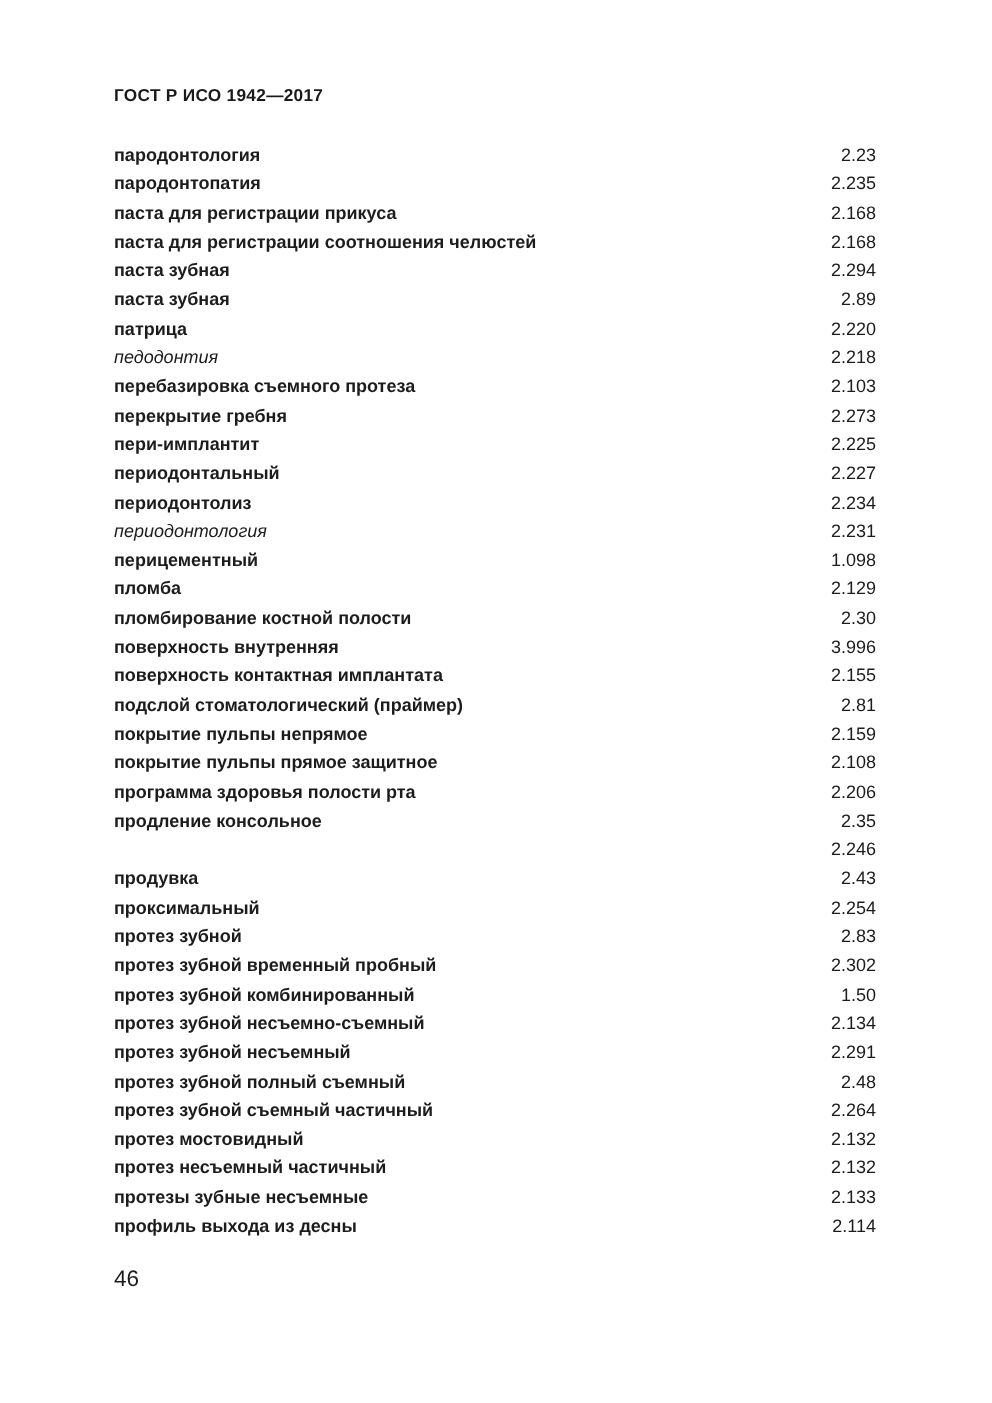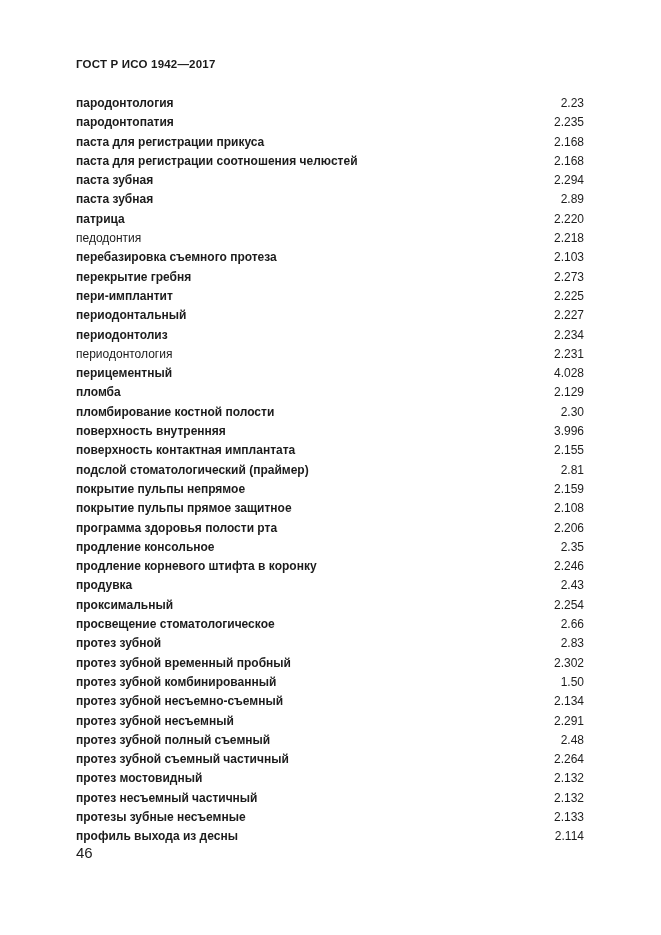--- a/index.html
+++ b/index.html
@@ -47,20 +47,21 @@
   }
   .entry .term {
     position: absolute;
     left: 0;
     top: 0;
     font-weight: bold;
     white-space: nowrap;
   }
   .entry.italic .term {
     font-weight: normal;
+    font-style: italic;
   }
   .entry .num {
     position: absolute;
     right: 0;
     top: 0;
     font-weight: normal;
     text-align: left;
     white-space: nowrap;
   }
   .folio {
@@ -130,21 +131,21 @@
       <div class="entry">
         <span class="term">периодонтолиз</span>
         <span class="num">2.234</span>
       </div>
       <div class="entry italic">
         <span class="term">периодонтология</span>
         <span class="num">2.231</span>
       </div>
       <div class="entry">
         <span class="term">перицементный</span>
-        <span class="num">4.028</span>
+        <span class="num">1.098</span>
       </div>
       <div class="entry">
         <span class="term">пломба</span>
         <span class="num">2.129</span>
       </div>
       <div class="entry">
         <span class="term">пломбирование костной полости</span>
         <span class="num">2.30</span>
       </div>
       <div class="entry">
@@ -169,36 +170,31 @@
       </div>
       <div class="entry">
         <span class="term">программа здоровья полости рта</span>
         <span class="num">2.206</span>
       </div>
       <div class="entry">
         <span class="term">продление консольное</span>
         <span class="num">2.35</span>
       </div>
       <div class="entry">
-        <span class="term">продление корневого штифта в коронку</span>
         <span class="num">2.246</span>
       </div>
       <div class="entry">
         <span class="term">продувка</span>
         <span class="num">2.43</span>
       </div>
       <div class="entry">
         <span class="term">проксимальный</span>
         <span class="num">2.254</span>
       </div>
       <div class="entry">
-        <span class="term">просвещение стоматологическое</span>
-        <span class="num">2.66</span>
-      </div>
-      <div class="entry">
         <span class="term">протез зубной</span>
         <span class="num">2.83</span>
       </div>
       <div class="entry">
         <span class="term">протез зубной временный пробный</span>
         <span class="num">2.302</span>
       </div>
       <div class="entry">
         <span class="term">протез зубной комбинированный</span>
         <span class="num">1.50</span>

